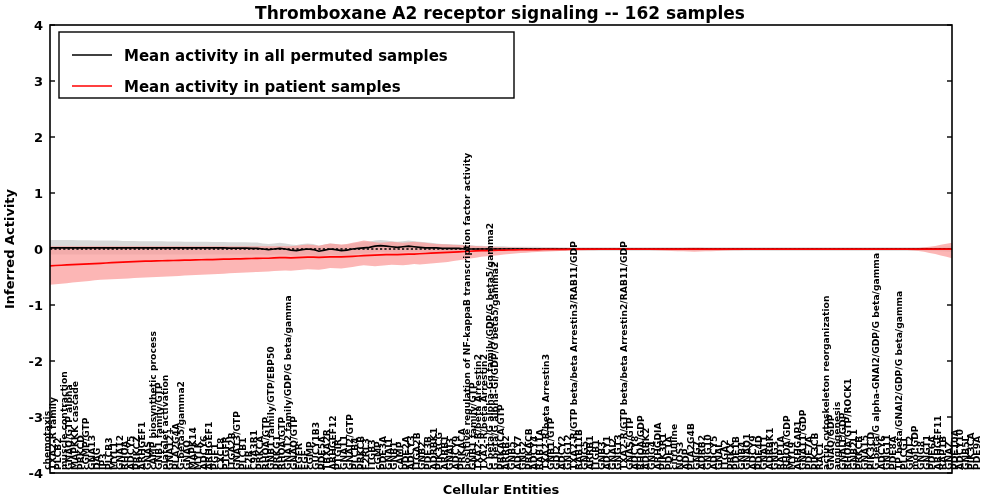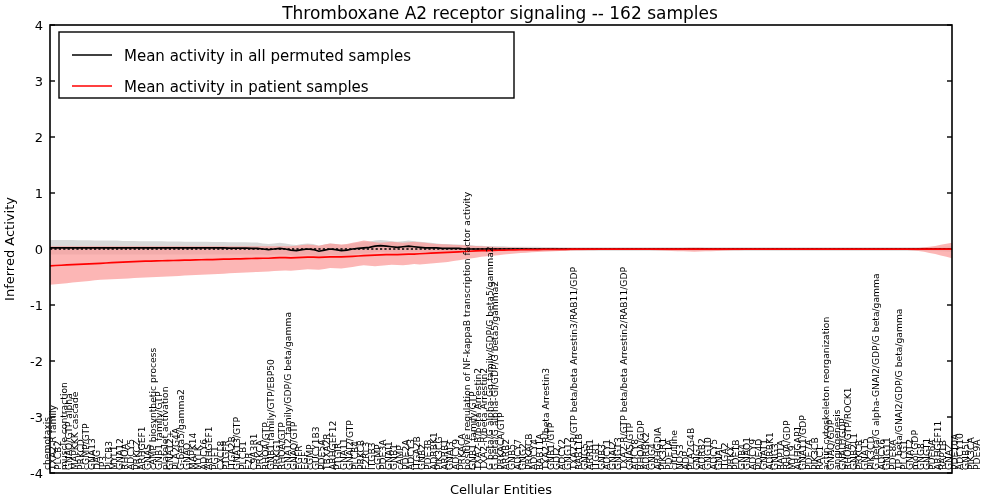--- a/index.html
+++ b/index.html
@@ -1,18 +1,18 @@
 <!DOCTYPE html>
 <html><head>
 <meta charset="utf-8">
 <style>
   html,body{margin:0;padding:0;background:#ffffff;}
   body{width:1000px;height:500px;overflow:hidden;
        font-family:"DejaVu Sans","Liberation Sans",sans-serif;}
-  #stage{position:relative;width:1000px;height:372px;}
+  #stage{position:relative;width:1000px;height:372px;font-weight:bold;}
   svg{display:block;}
   .ttl{font-size:17px;fill:#000;}
   .axlbl{font-size:13px;fill:#000;}
   .tick{font-size:13px;fill:#000;}
   .leg{font-size:15px;fill:#000;}
   .xtl{font-size:9.2px;fill:#000;}
 </style>
 </head>
 <body>
 

